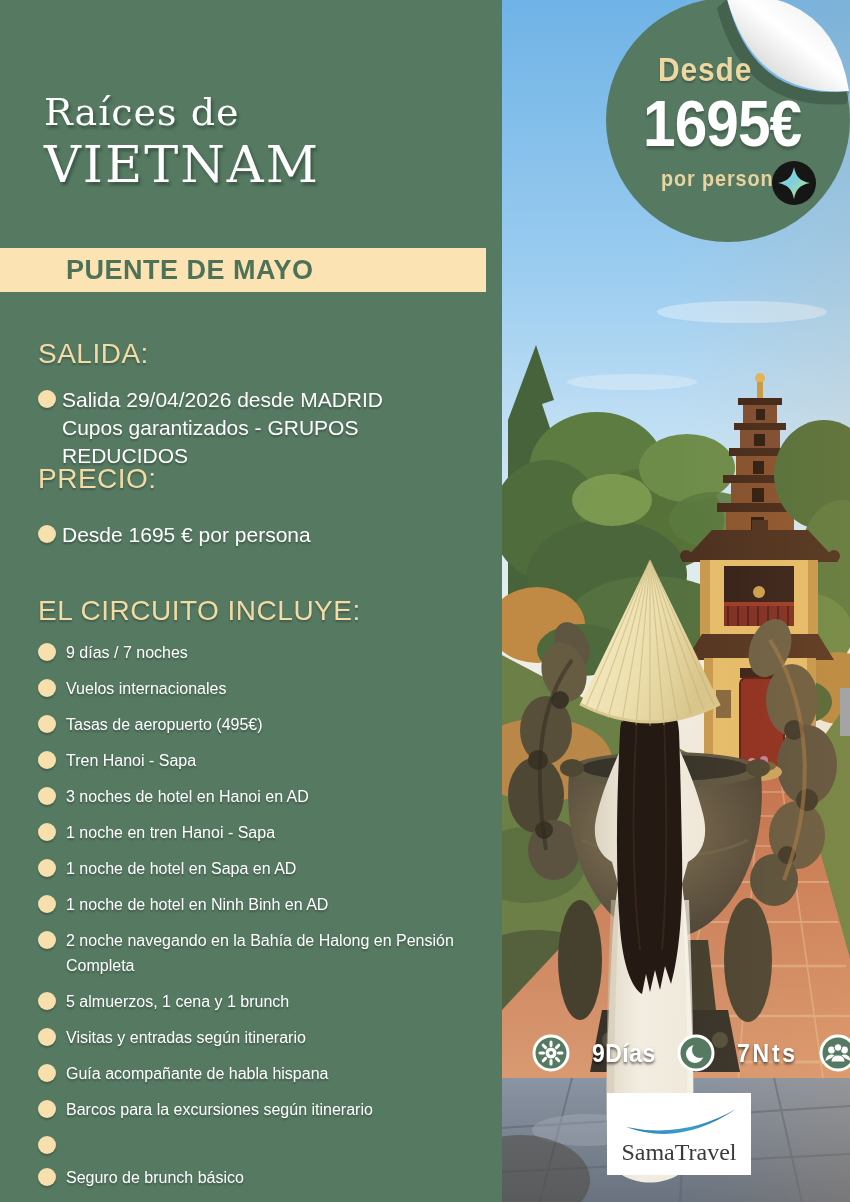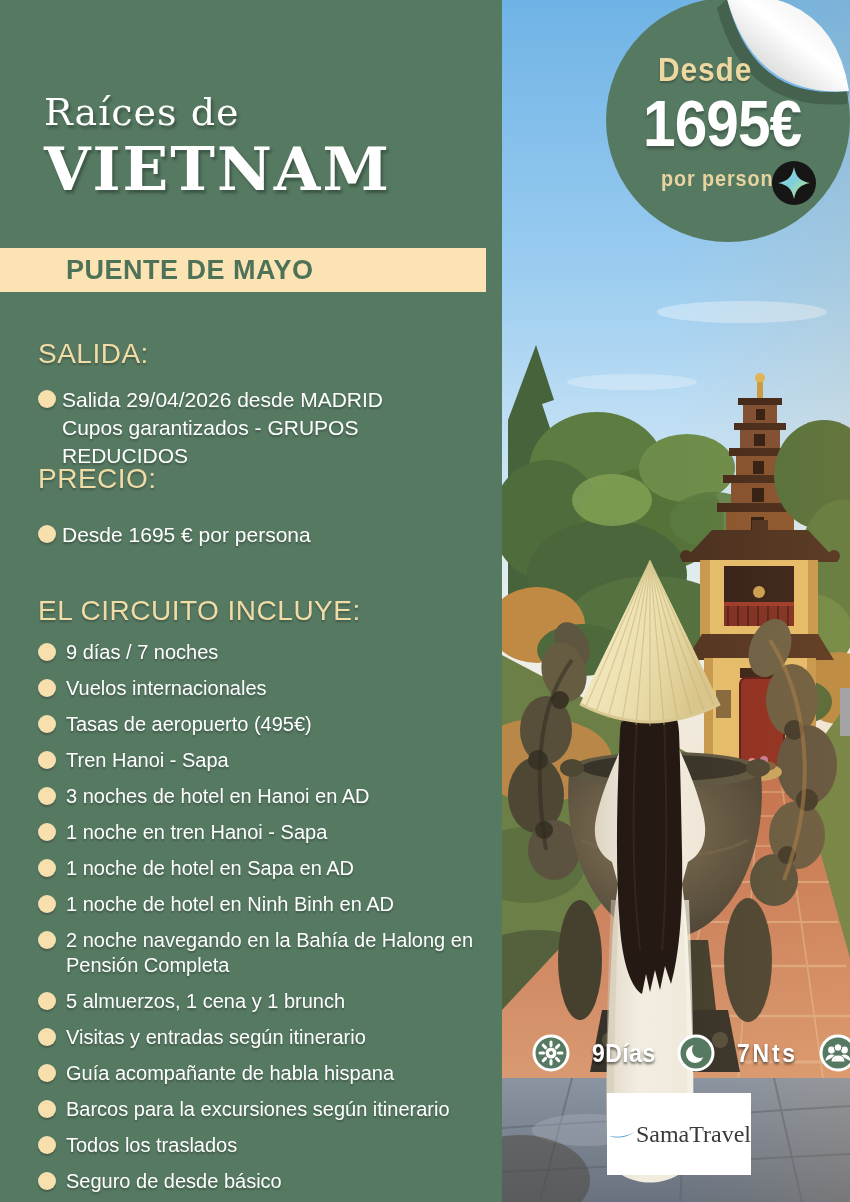--- a/index.html
+++ b/index.html
@@ -15,36 +15,36 @@
   
   .photo{position:absolute;left:502px;top:0;width:348px;height:1202px;z-index:1;}
   .photo svg{display:block}
 
   
   .panel{position:absolute;left:0;top:0;width:502px;height:1202px;background:var(--panel-green);z-index:2;margin-top:43px;}
   .title-block{position:absolute;left:44px;top:48px;color:var(--text-white);
     font-family:"DejaVu Serif","Liberation Serif",serif;
     text-shadow:2px 3px 3px rgba(35,55,42,.55);}
   .title-small{font-size:38px;line-height:1.15;font-weight:400;letter-spacing:1px;}
-  .title-big{font-size:60px;line-height:1.0;font-weight:700;letter-spacing:2px;margin-top:4px;}
+  .title-big{font-size:51px;line-height:1.0;font-weight:400;letter-spacing:2px;margin-top:4px;}
   .banner{position:absolute;left:0;top:205px;width:486px;height:44px;background:var(--cream-banner);
     display:flex;align-items:center;padding-left:66px;}
   .banner-text{color:var(--banner-text);font-weight:700;font-size:27px;letter-spacing:.5px;}
 
   .sec-heading{position:absolute;left:38px;color:var(--cream-heading);font-size:28px;font-weight:400;
     letter-spacing:.5px;text-shadow:0 2px 2px rgba(0,0,0,.25);}
   .bullet-row{position:absolute;left:38px;display:flex;align-items:flex-start;gap:6px;width:452px;}
   .dot{width:18px;height:18px;border-radius:50%;background:var(--cream-bullet);flex:none;margin-top:4px;
     box-shadow:0 2px 2px rgba(0,0,0,.22);}
   .b-text{color:var(--text-white);font-size:21px;line-height:28px;text-shadow:0 2px 2px rgba(0,0,0,.28);}
 
   .list{position:absolute;left:38px;top:597px;width:456px;}
   .item{display:flex;align-items:flex-start;gap:10px;margin-bottom:11px;}
   .item .dot{margin-top:3px;}
-  .item .txt{color:var(--text-white);font-size:20px;line-height:25px;text-shadow:0 2px 2px rgba(0,0,0,.28);}
+  .item .txt{color:var(--text-white);font-size:16px;line-height:25px;text-shadow:0 2px 2px rgba(0,0,0,.28);}
 
   
   .badge{position:absolute;left:603px;top:-2px;width:250px;height:252px;z-index:4;}
   .badge svg.sticker{position:absolute;left:0;top:0;}
   .b-desde{position:absolute;left:55px;top:52px;font-size:34px;font-weight:700;color:#ecd8a0;
     transform:scaleX(.88);transform-origin:left top;letter-spacing:1px;text-shadow:0 2px 2px rgba(0,0,0,.25);}
   .b-price{position:absolute;left:40px;top:88px;font-size:65px;font-weight:800;color:var(--text-white);
     transform:scaleX(.9);transform-origin:left top;letter-spacing:-1px;text-shadow:0 3px 3px rgba(0,0,0,.25);}
   .b-per{position:absolute;left:58px;top:168px;font-size:22px;font-weight:700;color:#e8d4a0;
     transform:scaleX(.9);transform-origin:left top;letter-spacing:1px;}
@@ -56,21 +56,21 @@
   .stat + .stat{margin-left:16px;}
   .stat-icon{width:38px;height:38px;flex:none;}
   .stat-label{color:var(--text-white);font-weight:800;font-size:25px;letter-spacing:.5px;
     transform:scaleX(.92);transform-origin:left center;text-shadow:0 2px 3px rgba(0,0,0,.6);}
   .stat-label.spread{letter-spacing:3px;}
   .stat-label-small{color:var(--text-white);font-weight:700;font-size:13px;line-height:1.15;
     text-shadow:0 2px 2px rgba(0,0,0,.6);transform:scaleX(.95);transform-origin:left center;}
 
   
   .logo-box{position:absolute;left:607px;top:1093px;width:144px;height:82px;background:#ffffff;z-index:3;
-    display:flex;flex-direction:row;align-items:center;justify-content:center;padding-top:2px;}
+    display:flex;flex-direction:column;align-items:center;justify-content:center;padding-top:2px;}
   .logo-text{font-family:"Liberation Serif","DejaVu Serif",serif;font-size:24px;color:#3a3a3a;margin-top:-2px;}
 </style>
 </head>
 <body>
 
 <div class="page">
 
   <div class="photo">
     <svg width="348" height="1202" viewBox="0 0 348 1202">
       <defs>
@@ -358,25 +358,24 @@
       <div class="item">
           <span class="dot"></span>
           <span class="txt">Guía acompañante de habla hispana</span>
         </div>
       <div class="item">
           <span class="dot"></span>
           <span class="txt">Barcos para la excursiones según itinerario</span>
         </div>
       <div class="item">
           <span class="dot"></span>
-          <span class="txt">Todos los traslados</span>
-        </div>
-      <div class="item">
-          <span class="dot"></span>
-          <span class="txt">Seguro de desde básico</span>
+        </div>
+      <div class="item">
+          <span class="dot"></span>
+          <span class="txt">Seguro de brunch básico</span>
         </div>
     </div>
   </div>
 
   <div class="badge">
     <svg class="sticker" width="250" height="252" viewBox="0 0 250 252">
       <defs>
         <linearGradient id="curlg" x1="0" y1="1" x2="1" y2="0">
           <stop offset="0" stop-color="#b9bdb9"></stop>
             <stop offset=".55" stop-color="#ffffff"></stop>

